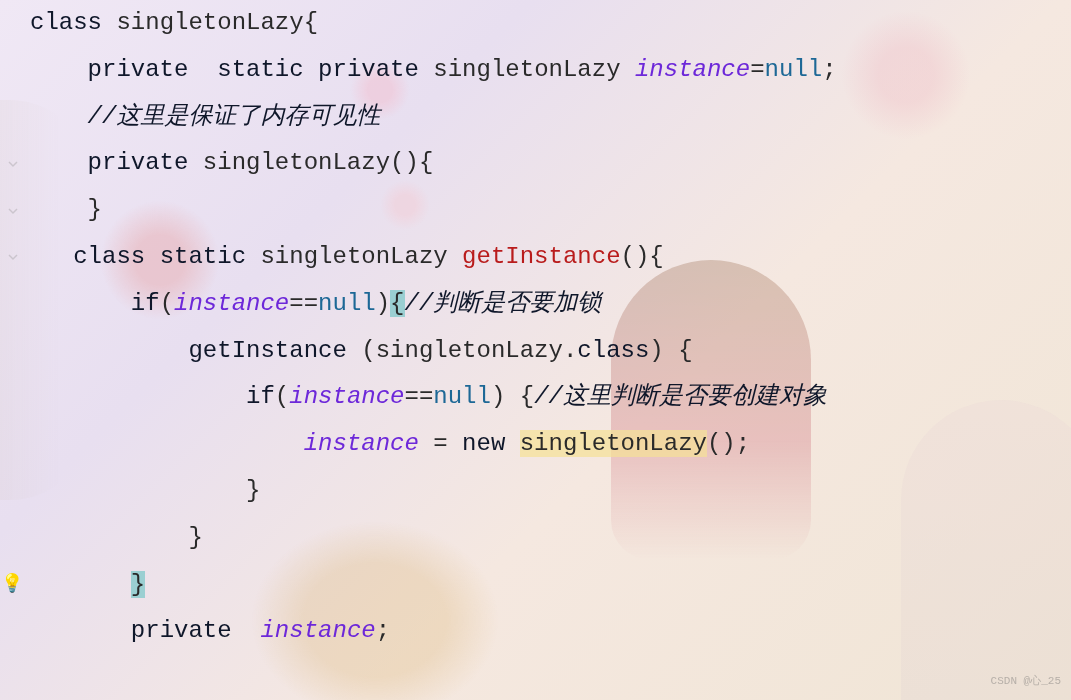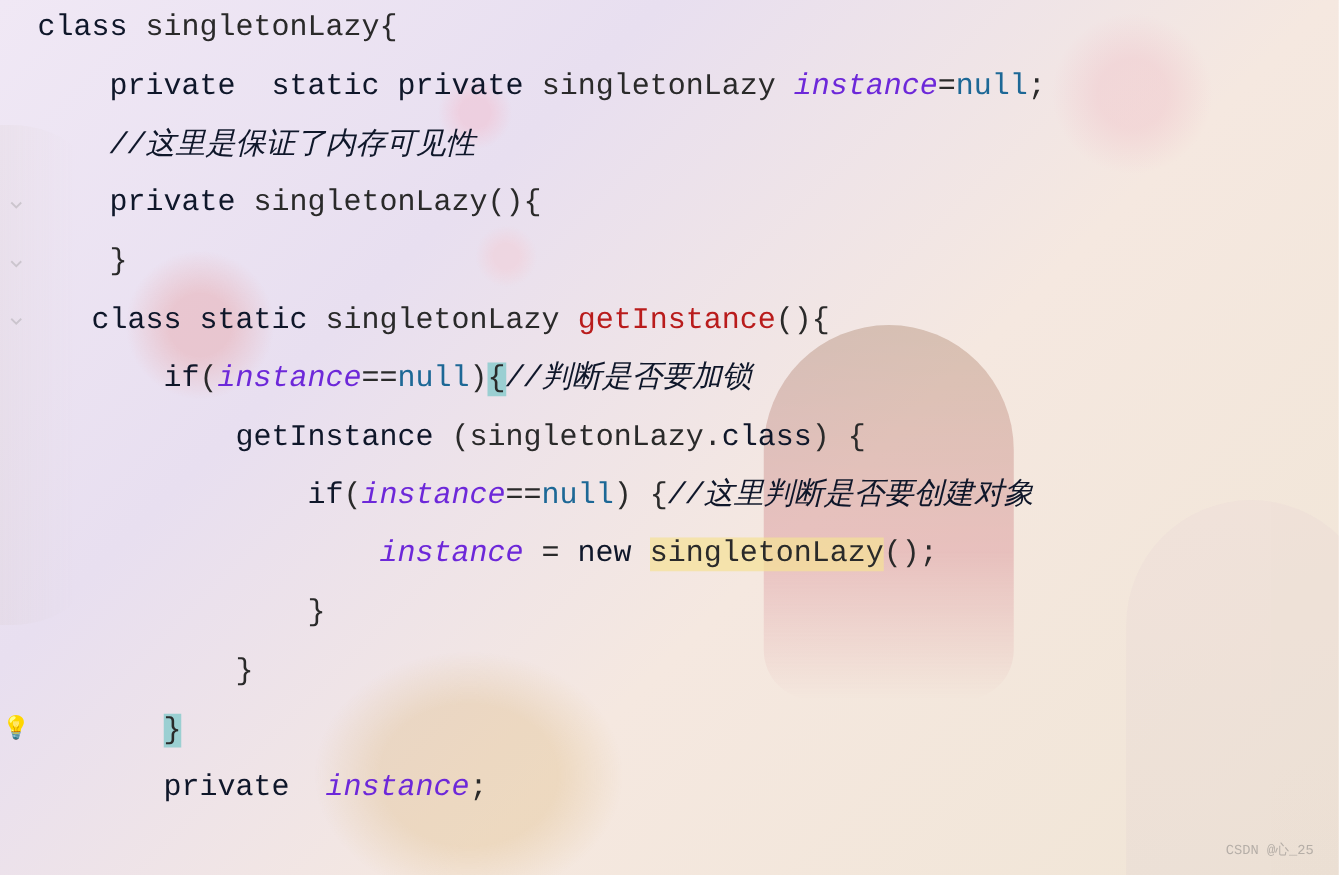--- a/index.html
+++ b/index.html
@@ -70,21 +70,21 @@
     .var-italic { color: #6d28d9; font-style: italic; }
     .null { color: #1d6896; }
     .comment-cn { color: #0f172a; font-style: italic; }
     .paren { color: #2a2a2a; }
     .op { color: #2a2a2a; }
     .hl-teal { background-color: rgba(120, 200, 200, 0.7); }
     .hl-yellow { background-color: rgba(245, 225, 150, 0.7); }
     .watermark {
       position: absolute;
       bottom: 8px;
-      right: 20px;
+      right: 10px;
       font-size: 11px;
       color: rgba(100, 100, 100, 0.4);
       z-index: 3;
     }
   </style>
 </head>
 <body>
 
 <div class="bg-decoration">
   <div class="flower1"></div>

